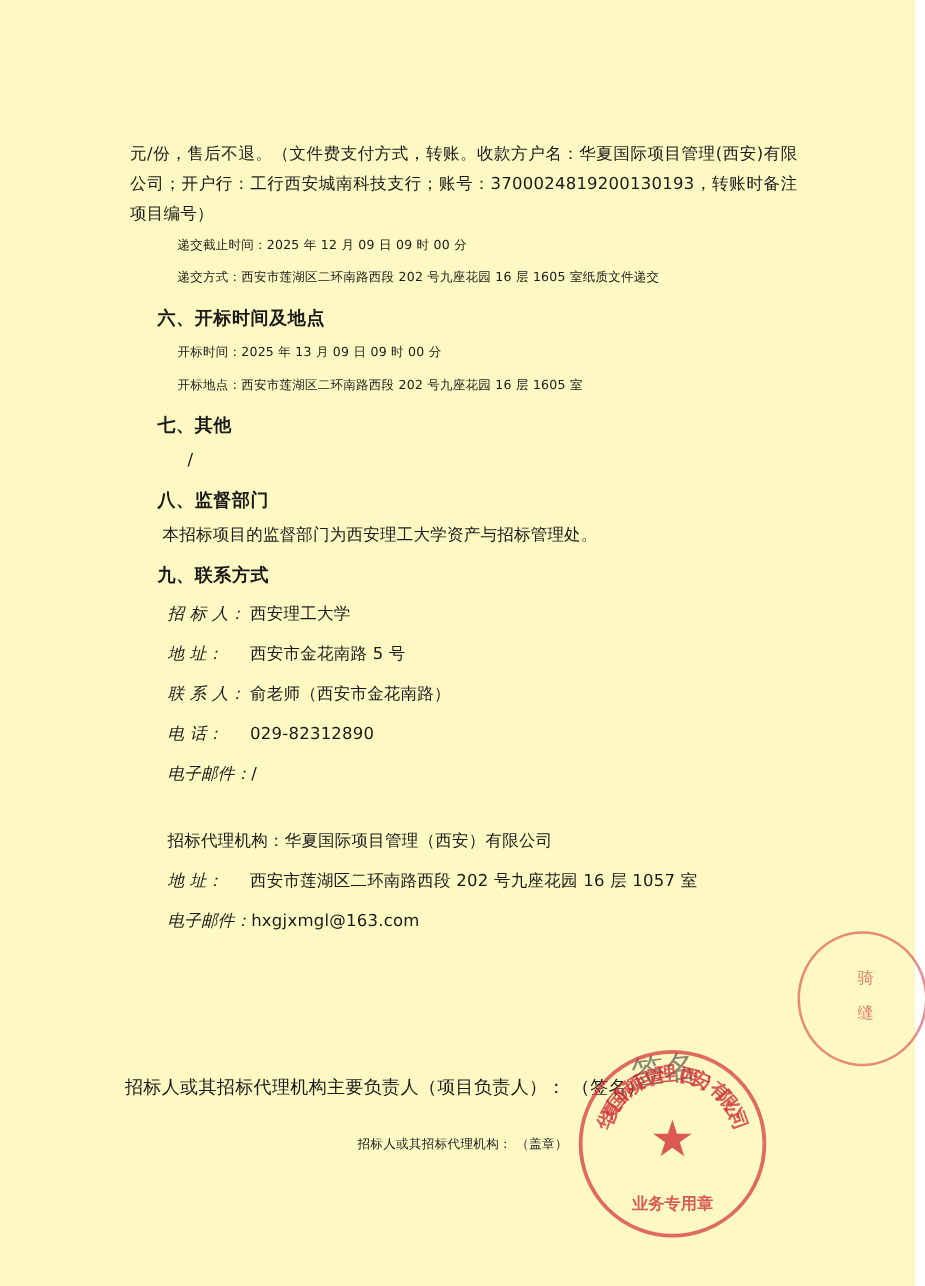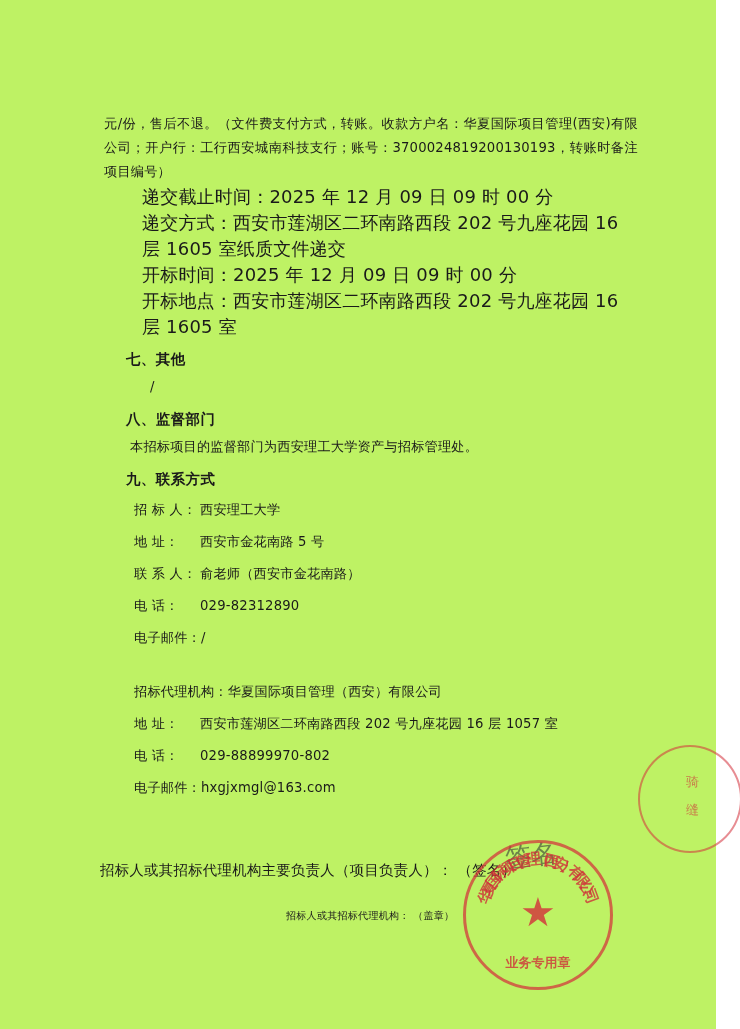--- a/index.html
+++ b/index.html
@@ -13,21 +13,22 @@
     font-family: "DejaVu Sans", "Liberation Sans", sans-serif;
     color: #1a1a1a;
     position: relative;
     overflow: hidden;
   }
   .page {
     position: absolute;
     inset: 0;
     width: 716px;
     height: 1029px;
-    background: #bef264;
+    background: #fef9c3;
+    padding-left: 16px;
   }
   .content {
     position: absolute;
     left: 104px;
     top: 112px;
     width: 534px;
   }
   .para {
     font-size: 13.2px;
     line-height: 24px;
@@ -37,21 +38,21 @@
   }
   .section-title {
     font-size: 14.4px;
     font-weight: bold;
     line-height: 30px;
     margin: 4px 0 0 0;
     padding-left: 22px;
     letter-spacing: 0.5px;
   }
   .sub-line {
-    font-size: 18px;
+    font-size: 10px;
     line-height: 26px;
     margin: 0;
     padding-left: 38px;
     letter-spacing: 0.2px;
   }
   .sub-line-slash {
     font-size: 13.2px;
     line-height: 26px;
     margin: 0;
     padding-left: 46px;
@@ -68,20 +69,21 @@
     line-height: 32px;
     margin: 0;
     padding-left: 30px;
     letter-spacing: 0.2px;
     white-space: nowrap;
   }
   .contact-label {
     display: inline-block;
     min-width: 66px;
     letter-spacing: 0.2px;
+    font-style: italic;
   }
   .gap-block {
     height: 22px;
   }
   .agency-line {
     font-size: 13.2px;
     line-height: 32px;
     margin: 0;
     padding-left: 30px;
     letter-spacing: 0.2px;
@@ -205,21 +207,24 @@
 
 <div class="page">
 
   <div class="content">
 
     <p class="para">元/份，售后不退。（文件费支付方式，转账。收款方户名：华夏国际项目管理(西安)有限公司；开户行：工行西安城南科技支行；账号：3700024819200130193，转账时备注项目编号）</p>
 
     <p class="sub-line">递交截止时间：2025 年 12 月 09 日 09 时 00 分</p>
     <p class="sub-line">递交方式：西安市莲湖区二环南路西段 202 号九座花园 16 层 1605 室纸质文件递交</p>
 
-    <p class="sub-line">开标时间：2025 年 12 月 09 日 09 时 00 分</p>
+    <p class="section-title">
+      <span>六、</span><span>开标时间及地点</span>
+    </p>
+    <p class="sub-line">开标时间：2025 年 13 月 09 日 09 时 00 分</p>
     <p class="sub-line">开标地点：西安市莲湖区二环南路西段 202 号九座花园 16 层 1605 室</p>
 
     <p class="section-title">
       <span>七、</span><span>其他</span>
     </p>
     <p class="sub-line-slash">/</p>
 
     <p class="section-title">
       <span>八、</span><span>监督部门</span>
     </p>
@@ -245,23 +250,20 @@
       <span class="contact-label">电子邮件：</span><span>/</span>
     </p>
 
     <div class="gap-block"></div>
 
     <p class="agency-line">
       <span>招标代理机构：</span><span>华夏国际项目管理（西安）有限公司</span>
     </p>
     <p class="agency-line">
       <span class="contact-label">地    址：</span><span>西安市莲湖区二环南路西段 202 号九座花园 16 层 1057 室</span>
-    </p>
-    <p class="agency-line">
-      <span class="contact-label">电    话：</span><span>029-88899970-802</span>
     </p>
     <p class="agency-line">
       <span class="contact-label">电子邮件：</span><span>hxgjxmgl@163.com</span>
     </p>
 
   </div>
 
   <div class="signature-area">
     <p class="sig-line-1">招标人或其招标代理机构主要负责人（项目负责人）：                （签名）</p>
     <p class="sig-line-2">招标人或其招标代理机构：                     （盖章）</p>

